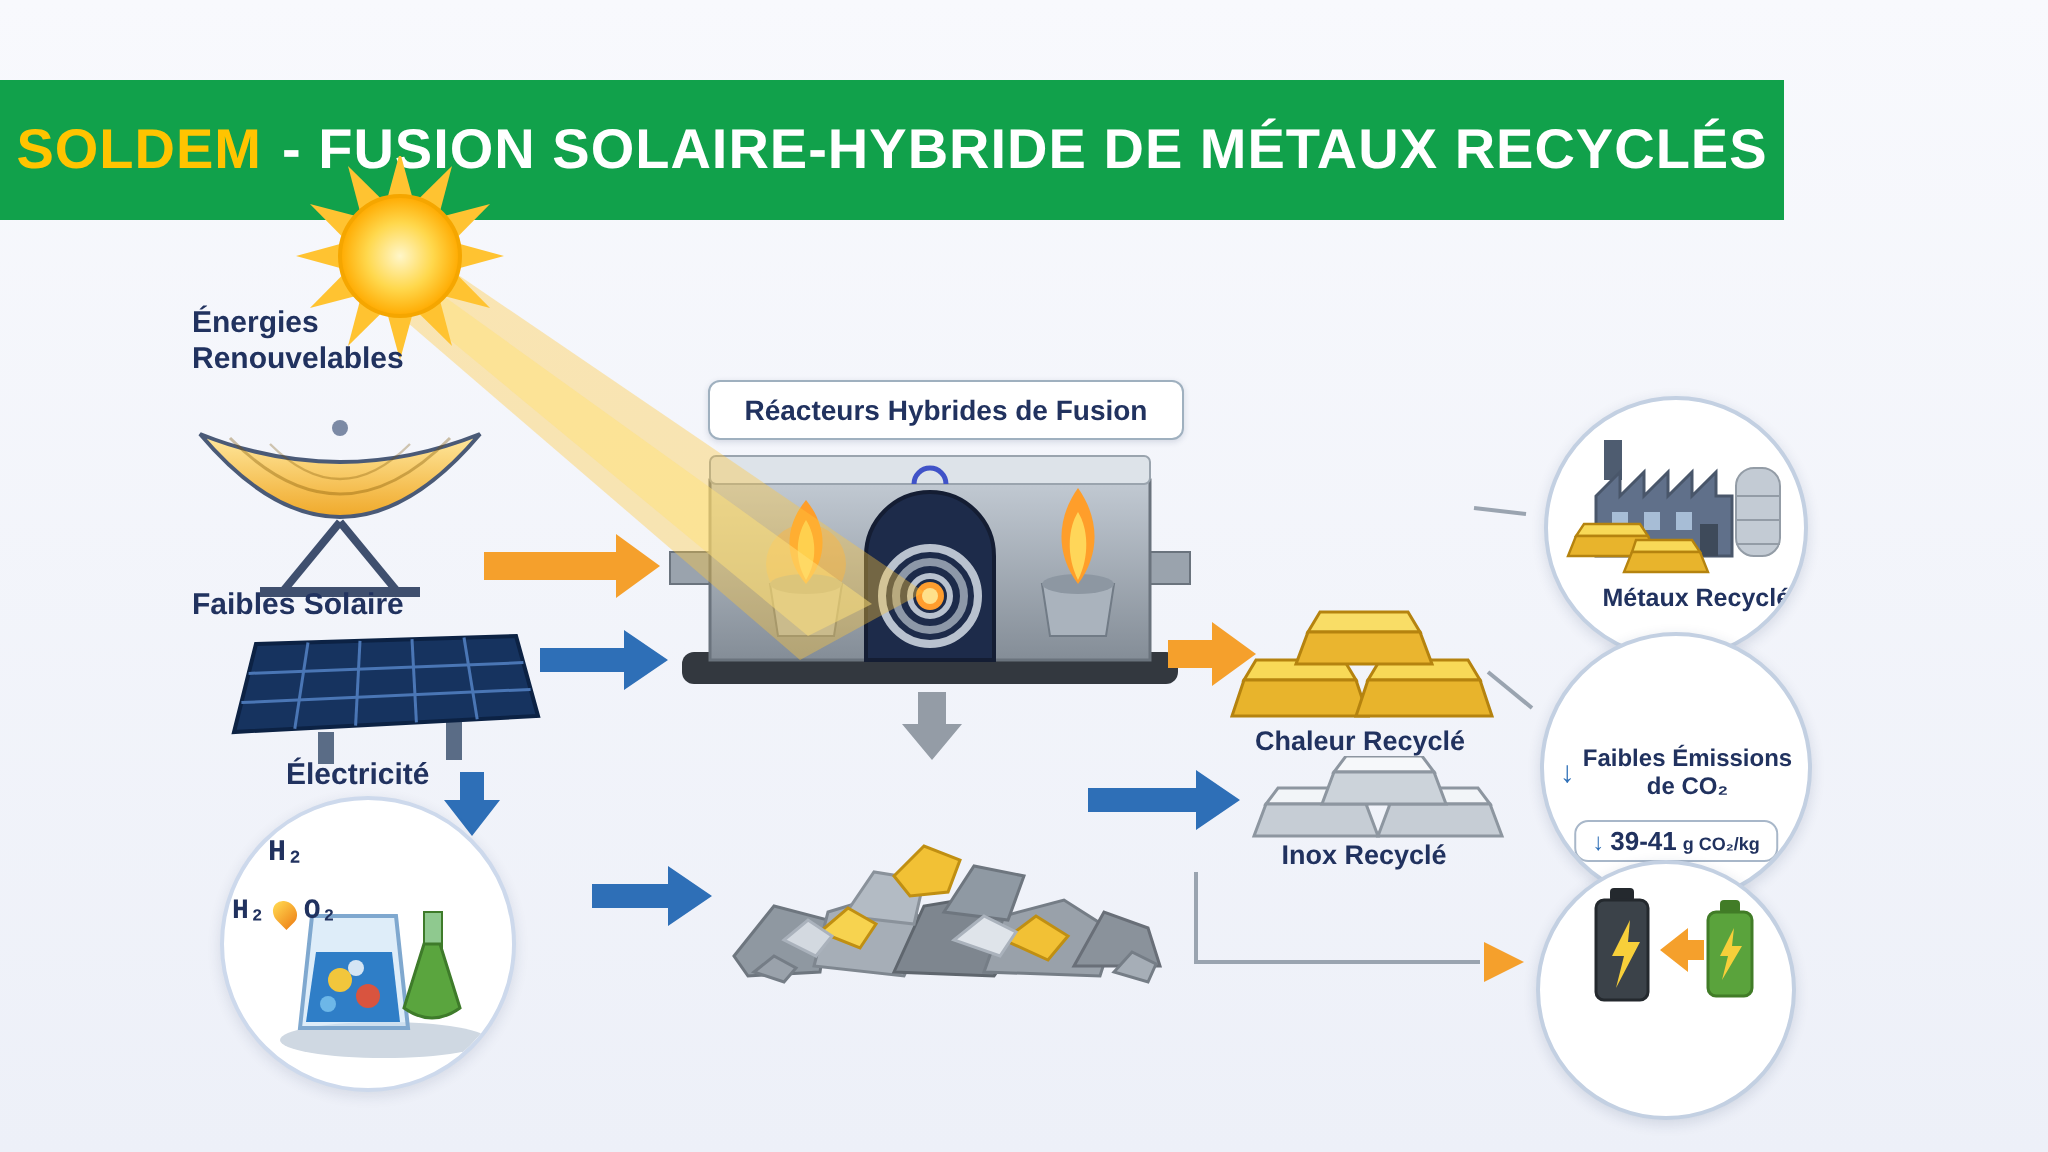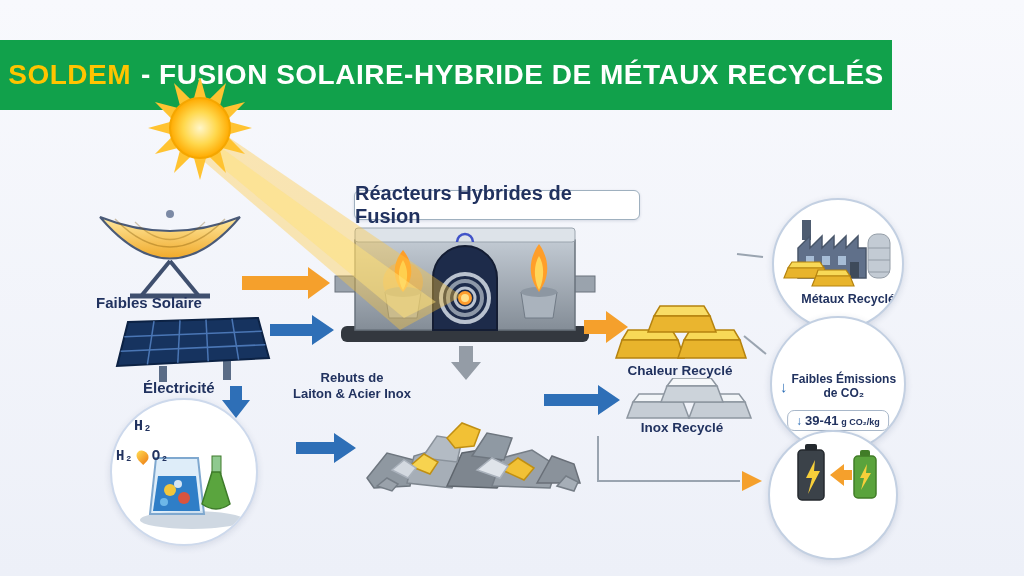--- a/index.html
+++ b/index.html
@@ -13,21 +13,21 @@
   *{margin:0;padding:0;box-sizing:border-box;}
   body{width:1024px;height:576px;font-family:"Liberation Sans",sans-serif;overflow:hidden;background:#fff;}
   .stage{position:relative;width:1024px;height:576px;background:linear-gradient(#f8f9fd,#edf0f8);}
   .banner{position:absolute;left:0;top:0;width:892px;height:70px;background:var(--green);display:flex;align-items:center;justify-content:center;margin-top:40px;}
   .banner h1{font-size:28px;font-weight:bold;letter-spacing:.5px;color:#fff;white-space:nowrap;}
   .banner .brand{color:var(--yellow);margin-right:10px;}
   .abs{position:absolute;}
   .label{position:absolute;font-weight:bold;color:var(--navy);line-height:1.22;}
   .pre{white-space:pre-line;}
   .ctr{text-align:center;}
-  .reactor-box{position:absolute;left:354px;top:190px;width:286px;height:30px;background:#fff;border:1.5px solid #9fb0bf;border-radius:6px;display:flex;align-items:center;justify-content:center;font-size:20px;font-weight:bold;color:var(--navy);box-shadow:0 1px 3px rgba(30,50,90,.15);}
+  .reactor-box{position:absolute;left:354px;top:190px;width:238px;height:30px;background:#fff;border:1.5px solid #9fb0bf;border-radius:6px;display:flex;align-items:center;justify-content:center;font-size:14px;font-weight:bold;color:var(--navy);box-shadow:0 1px 3px rgba(30,50,90,.15);}
   .bubble{position:absolute;background:#fff;border:2px solid #c3d0e2;border-radius:50%;box-shadow:0 2px 7px rgba(30,50,90,.14);overflow:hidden;}
   .bubble .blabel{position:absolute;left:0;width:100%;text-align:right;font-weight:bold;color:var(--navy);}
   .circle-electro{position:absolute;left:110px;top:398px;width:148px;height:148px;background:#fff;border:2px solid #cdd9ec;border-radius:50%;box-shadow:0 2px 7px rgba(30,50,90,.12);overflow:hidden;font-family:Liberation Mono, monospace;}
   .flame{display:inline-block;width:11px;height:13px;background:linear-gradient(#ffd34d,#f08c1e);border-radius:50% 50% 50% 0;transform:rotate(-45deg);}
   .h2row{position:absolute;left:4px;top:48px;display:flex;align-items:center;gap:4px;font-size:14px;font-weight:bold;color:var(--navy);}
   .cloudwrap{position:absolute;left:50%;top:8px;transform:translateX(-50%);width:72px;height:42px;}
   .cloudwrap span{position:absolute;left:0;top:14px;width:100%;text-align:center;color:#fff;font-size:13px;font-weight:bold;}
   .emis-lines{position:absolute;left:0;top:54px;width:100%;display:flex;justify-content:center;align-items:center;gap:4px;}
   .emis-lines .dn{color:var(--blue);font-size:15px;font-weight:bold;}
   .emis-lines .tx{font-size:12px;font-weight:bold;color:var(--navy);text-align:center;}
@@ -184,25 +184,25 @@
     <polygon points="296,442 334,442 334,433 356,448 334,463 334,454 296,454" fill="#2e6fb7"></polygon>
     <polygon points="459,346 473,346 473,362 481,362 466,380 451,362 459,362" fill="#949ca6"></polygon>
     <polygon points="584,320 606,320 606,311 628,327 606,343 606,334 584,334" fill="#f5a02c"></polygon>
     <polygon points="544,394 598,394 598,385 620,400 598,415 598,406 544,406" fill="#2e6fb7"></polygon>
     <line x1="737" y1="254" x2="763" y2="257" stroke="#9aa4b0" stroke-width="2"></line>
     <line x1="744" y1="336" x2="766" y2="354" stroke="#9aa4b0" stroke-width="2"></line>
     <path d="M598,436 L598,481 L740,481" fill="none" stroke="#9aa4b0" stroke-width="2"></path>
     <polygon points="742,471 762,481 742,491" fill="#f5a02c"></polygon>
   </svg>
 
+  <div class="label pre" style="left:96px;top:153px;font-size:15px;">Énergies
+Renouvelables</div>
   <div class="label" style="left:96px;top:294px;font-size:15px;">Faibles Solaire</div>
   <div class="label" style="left:143px;top:379px;font-size:15px;">Électricité</div>
   <div class="reactor-box">Réacteurs Hybrides de Fusion</div>
-  <div class="label pre ctr" style="left:282px;top:370px;width:140px;font-size:13px;">Rebuts de
-Laiton &amp; Acier Inox</div>
   <div class="label ctr" style="left:615px;top:363px;width:130px;font-size:13.5px;">Chaleur Recyclé</div>
   <div class="label ctr" style="left:622px;top:420px;width:120px;font-size:13.5px;">Inox Recyclé</div>
 
   <div class="circle-electro">
     <svg width="148" height="148" viewBox="0 0 148 148">
       <ellipse cx="80" cy="120" rx="52" ry="9" fill="#cfd8e2"></ellipse>
       <polygon points="44,58 86,58 92,114 38,114" fill="rgba(205,228,246,.65)" stroke="#7fa8cf" stroke-width="2"></polygon>
       <polygon points="46,76 84,76 88,111 41,111" fill="#2f7ec7"></polygon>
       <circle cx="58" cy="90" r="6" fill="#f2c63c"></circle>
       <circle cx="72" cy="98" r="6" fill="#d9543f"></circle>

